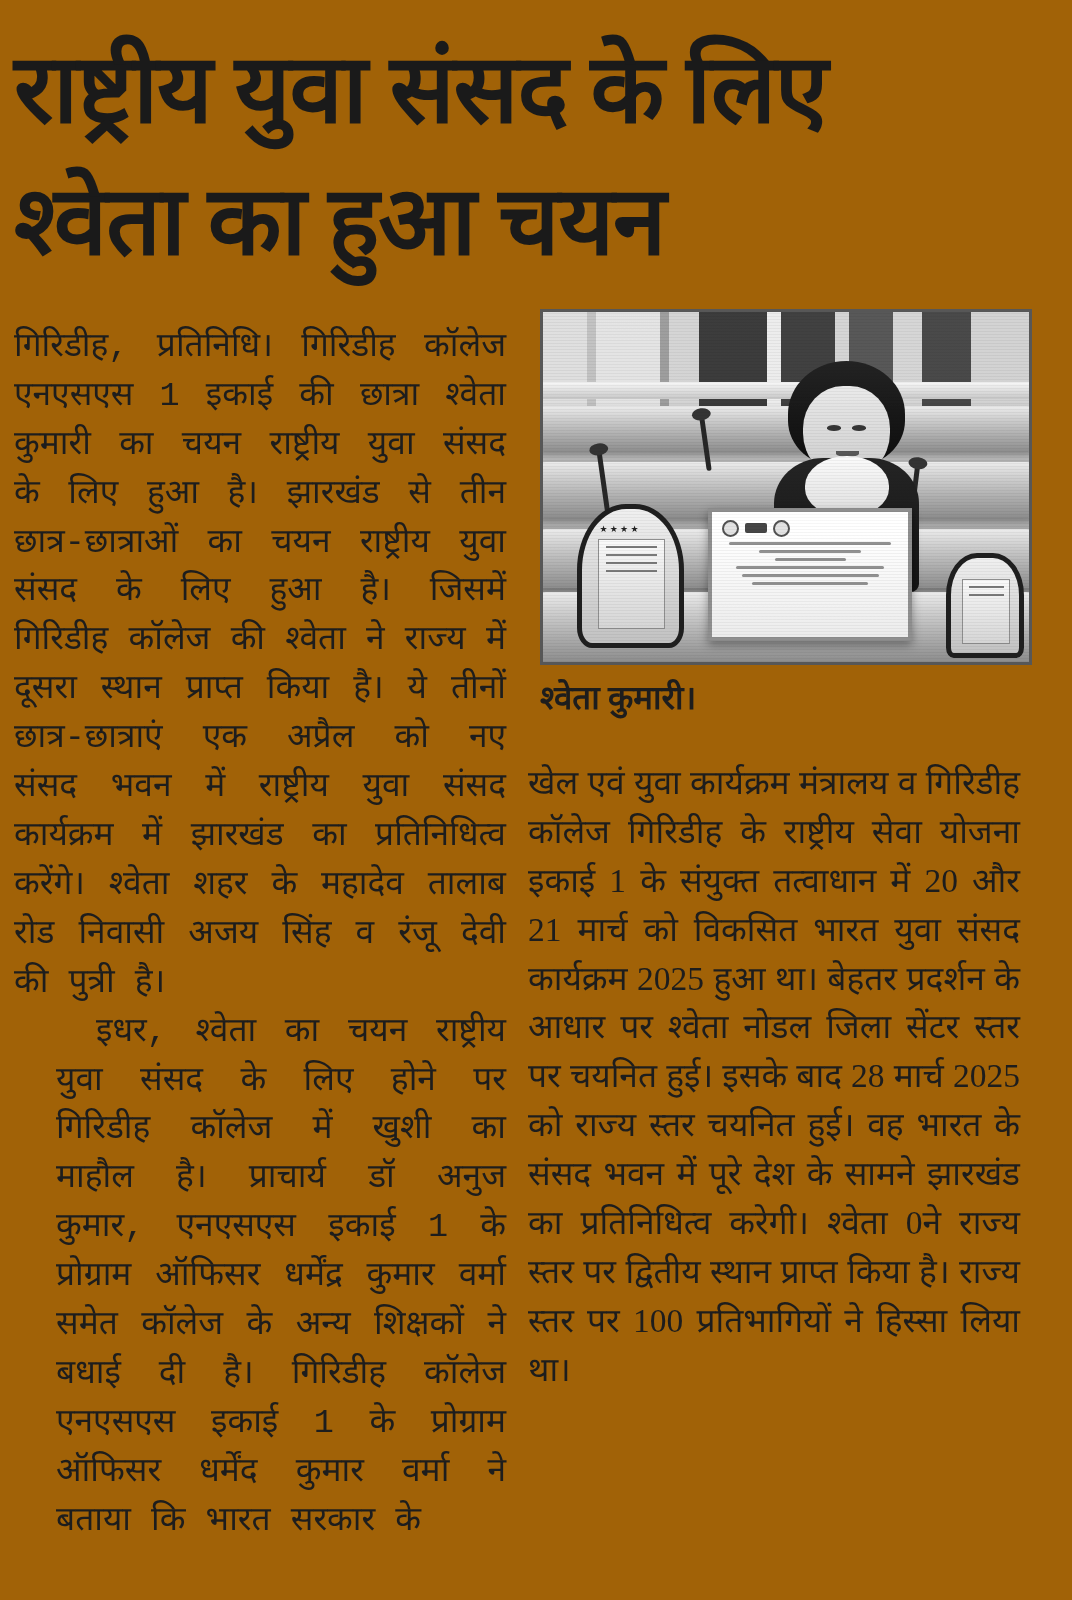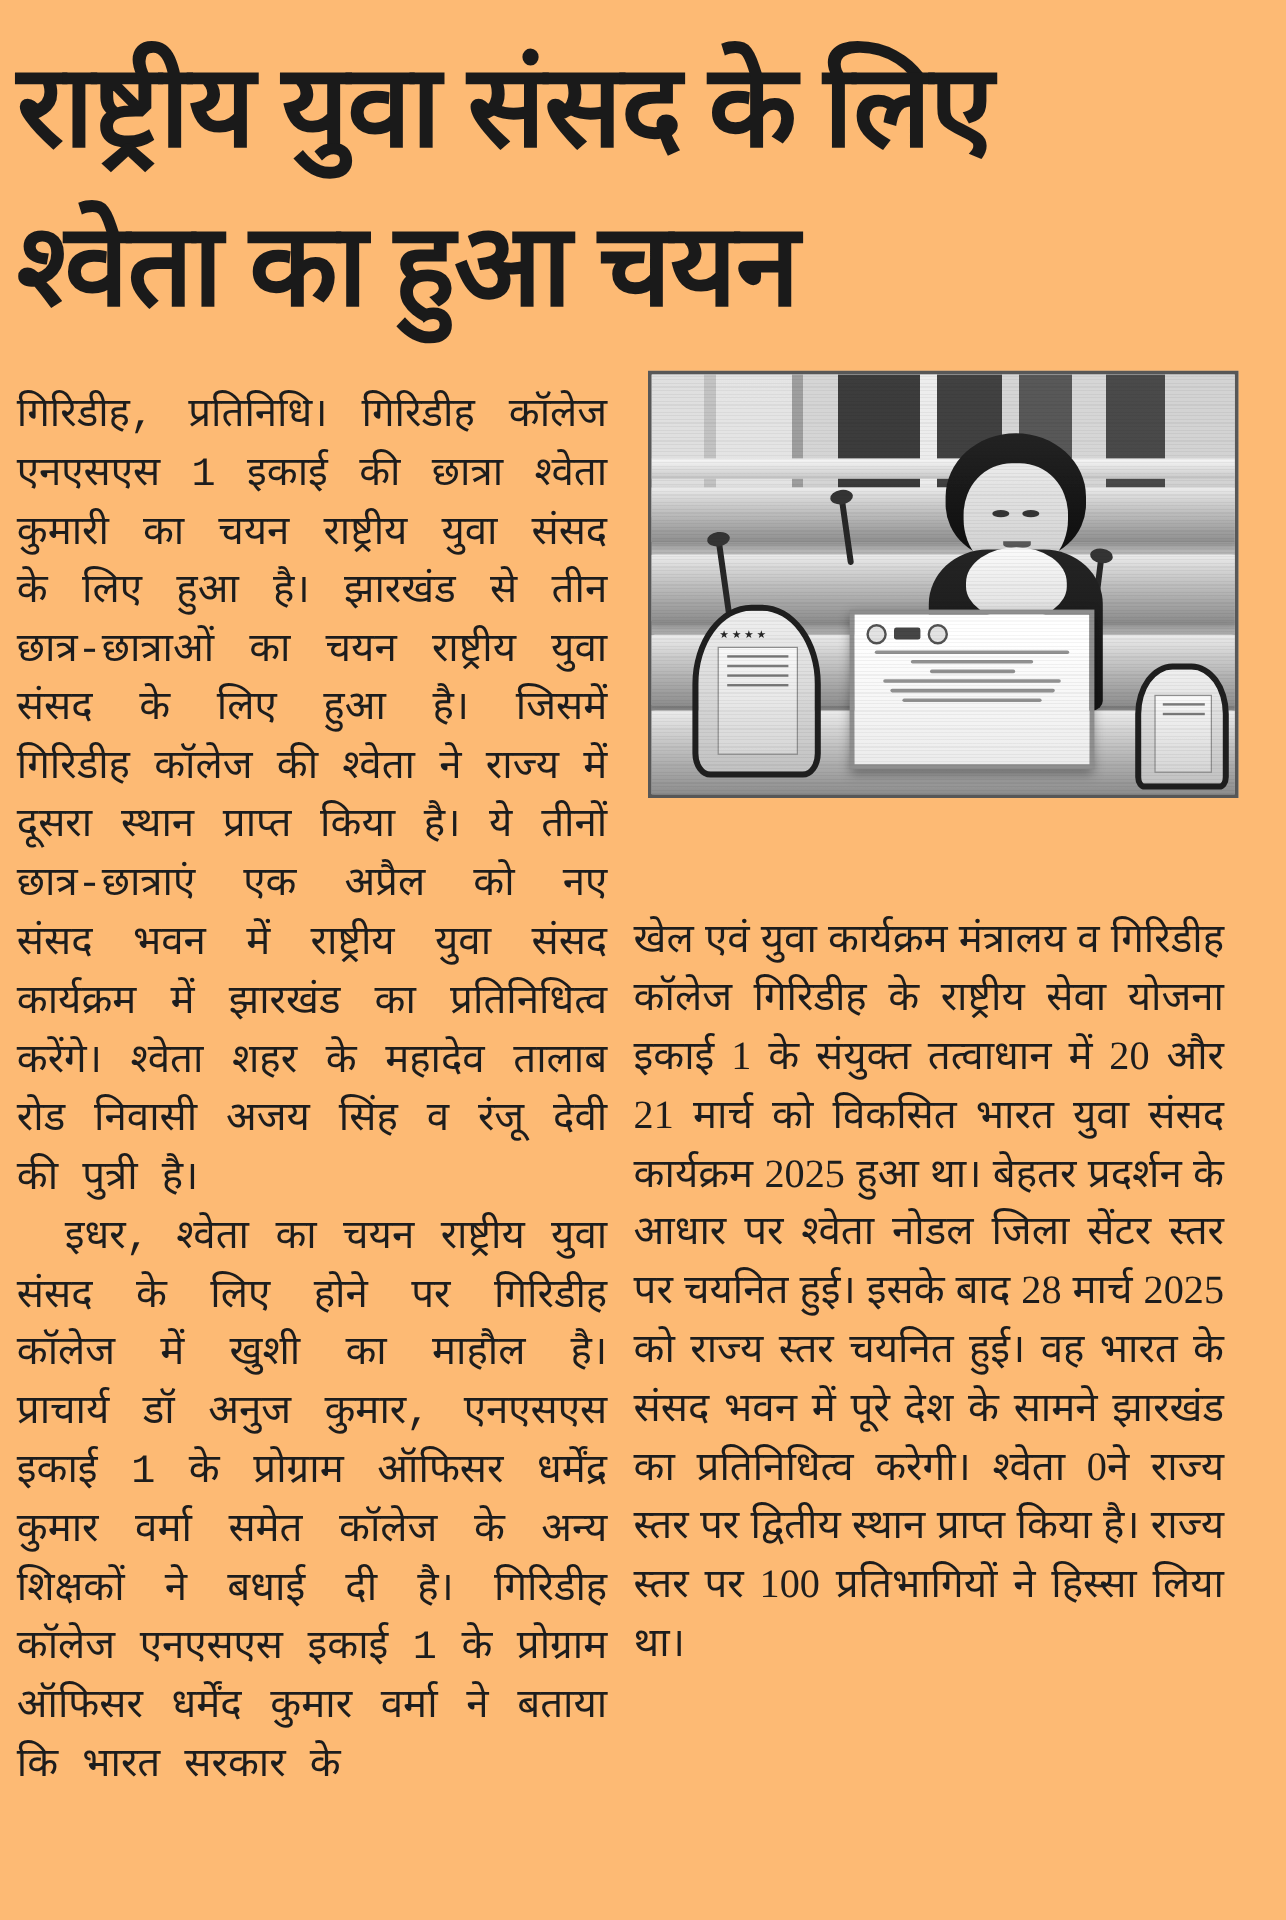--- a/index.html
+++ b/index.html
@@ -14,21 +14,21 @@
     overflow: hidden;
     font-family: "Liberation Serif", "DejaVu Serif", serif;
     color: #1b1b1b;
     -webkit-font-smoothing: antialiased;
   }
 
   .clipping {
     position: relative;
     width: 1072px;
     height: 1600px;
-    background: #fdba74;
+    background: #a16207;
     box-sizing: border-box;
     padding: 0 14px;
   }
 
   
   .headline {
     margin: 0;
     padding-top: 24px;
     font-family: "Liberation Serif", "DejaVu Serif", serif;
     font-weight: 700;
@@ -57,20 +57,21 @@
     color: #1d1d1d;
   }
   .col-left  { left: 0; font-family: Liberation Mono, monospace; }
   .col-right { left: 514px; }
 
   .col p {
     margin: 0;
   }
   .col p + p {
     text-indent: 40px;
+    margin-left: 42px;
   }
 
   
   .photo-block {
     position: absolute;
     left: 526px;
     top: -14px;
     width: 492px;
   }
 
@@ -309,20 +310,21 @@
         <div class="ph-plaque p2">
           <div class="pl-inner">
             <div class="pl-line"></div>
             <div class="pl-line"></div>
           </div>
         </div>
 
         <div class="ph-grain"></div>
       </div>
 
+      <div class="photo-caption">श्वेता कुमारी।</div>
     </div>
 
     <div class="col col-right" style="top:436px;">
       <p>खेल एवं युवा कार्यक्रम मंत्रालय व गिरिडीह कॉलेज गिरिडीह के राष्ट्रीय सेवा योजना इकाई 1 के संयुक्त तत्वाधान में 20 और 21 मार्च को विकसित भारत युवा संसद कार्यक्रम 2025 हुआ था। बेहतर प्रदर्शन के आधार पर श्वेता नोडल जिला सेंटर स्तर पर चयनित हुई। इसके बाद 28 मार्च 2025 को राज्य स्तर चयनित हुई। वह भारत के संसद भवन में पूरे देश के सामने झारखंड का प्रतिनिधित्व करेगी। श्वेता 0ने राज्य स्तर पर द्वितीय स्थान प्राप्त किया है। राज्य स्तर पर 100 प्रतिभागियों ने हिस्सा लिया था।</p>
     </div>
 
   </div>
 </div>
 
 </body></html>

